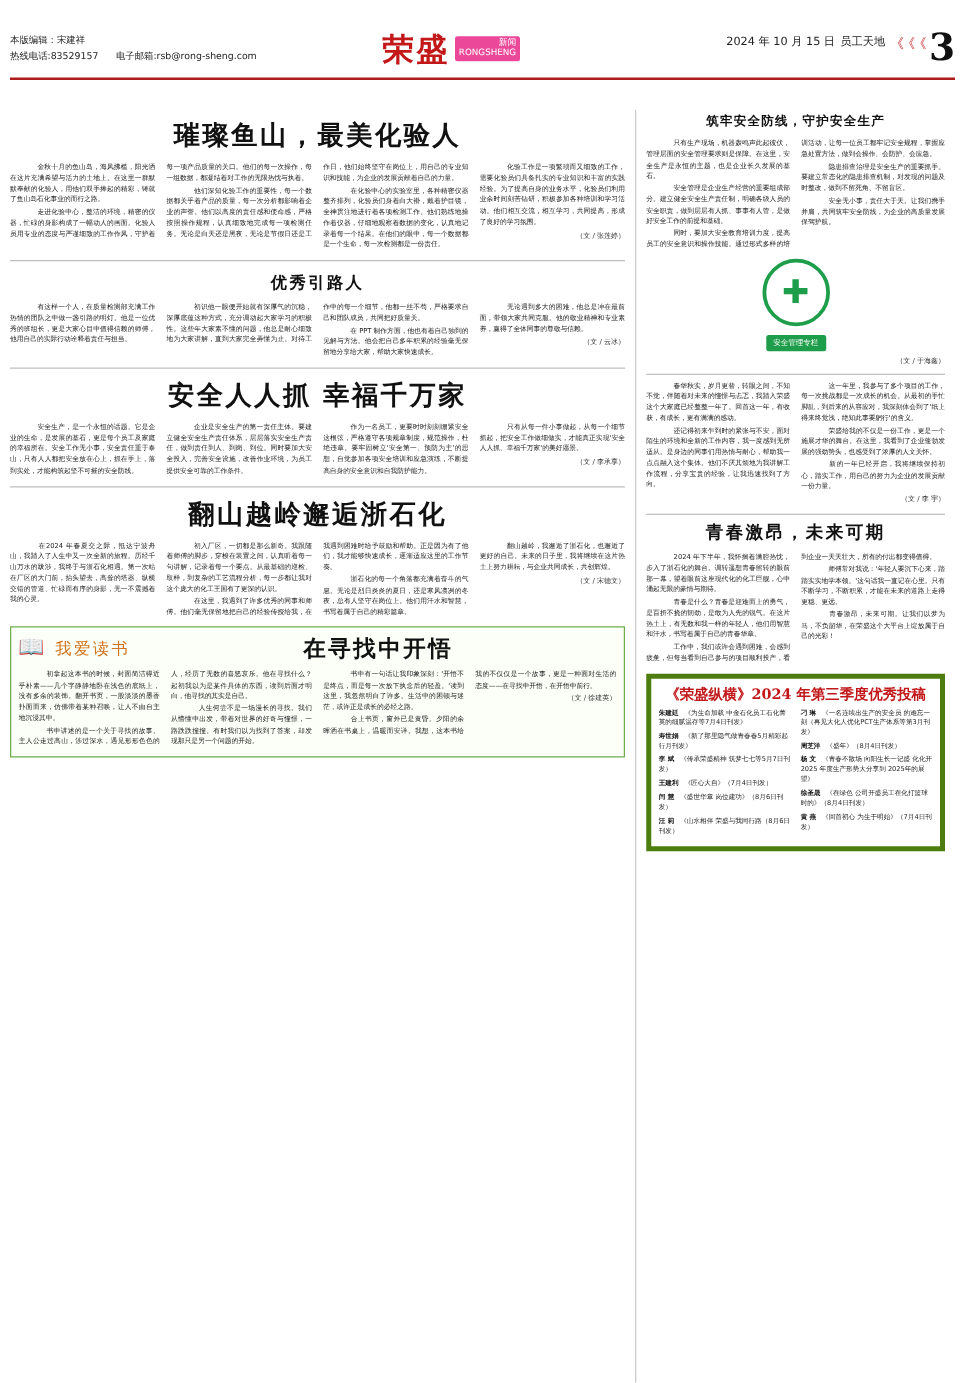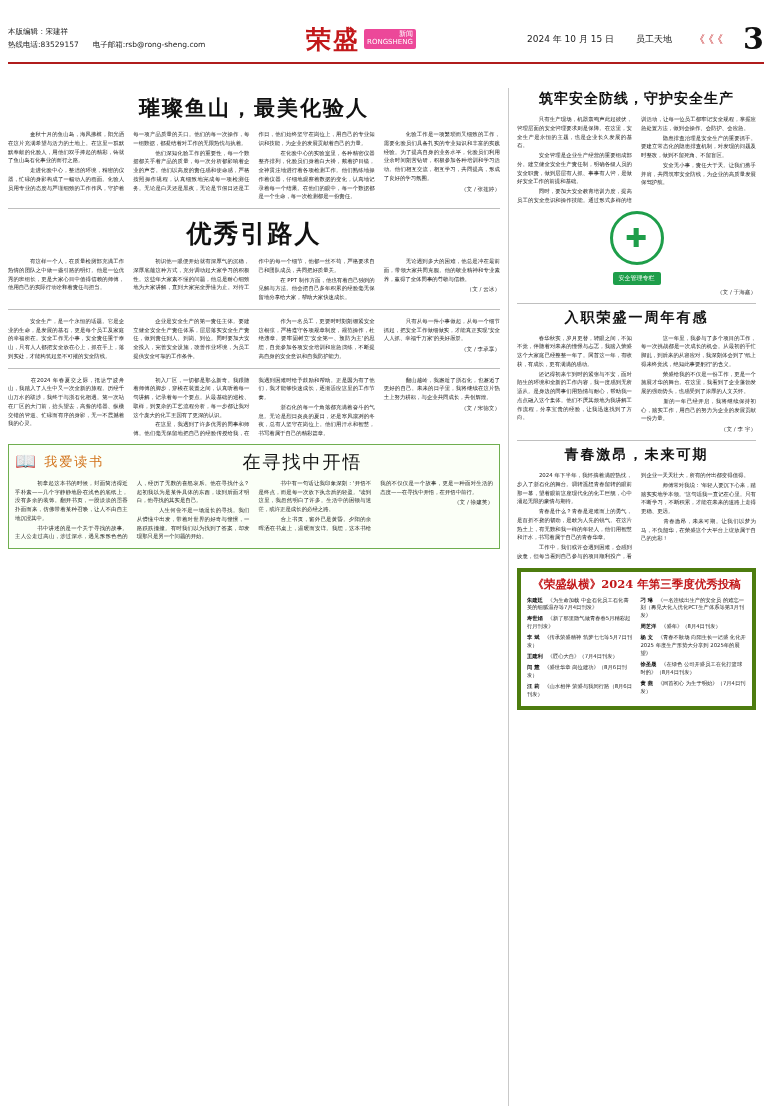--- a/index.html
+++ b/index.html
@@ -25,55 +25,55 @@
   .mh-left .ln2 { display:flex; gap:14px; }
   .mh-center { display:flex; align-items:center; gap:4px; }
   .mh-logo {
     font-size:25px; font-weight:bold; color:#c2181a;
     font-family:"DejaVu Serif","Liberation Serif",serif; letter-spacing:2px;
   }
   .mh-badge {
     background:#ec4899; color:#fff; font-size:7px; padding:2px 3px;
     line-height:1.1; text-align:right; border-radius:2px;
   }
-  .mh-right { display:flex; align-items:center; gap:22px; width:260px; justify-content:flex-end;}
+  .mh-right { display:flex; align-items:flex-start; gap:4px; width:260px; justify-content:flex-end;}
   .mh-date { font-size:9px; color:#222; }
   .mh-sec { font-size:9px; color:#222; }
   .mh-arrows { color:#c2181a; font-size:11px; letter-spacing:-2px; }
   .mh-num { font-size:30px; font-weight:bold; color:#111; line-height:0.8; font-family:"DejaVu Serif","Liberation Serif",serif;}
 
   
   .body-wrap { display:flex; gap:8px; margin-top:24px; height:1040px; }
   .col-left { width:492px; }
   .col-right { width:248px; border-left:1px solid #c9c9c9; padding-left:8px; }
 
   .art-title {
     text-align:center; font-weight:bold; color:#111;
     font-family:"DejaVu Serif","Liberation Serif",serif;
   }
   .t-huge { font-size:21px; letter-spacing:2px; margin:6px 0 8px; }
-  .t-big  { font-size:25px; letter-spacing:2px; margin:8px 0 7px; }
+  .t-big  { font-size:13px; letter-spacing:2px; margin:8px 0 7px; }
 
   .cols4 { column-count:4; column-gap:9px; }
   .cols2 { column-count:2; column-gap:9px; }
 
   .ptext {
     font-size:5.4px; line-height:1.62; text-align:justify;
     color:#1a1a1a; font-family:"DejaVu Sans","Liberation Sans",sans-serif;
     text-indent:2em;
   }
   .ptext p { margin:0 0 1px; }
   .byline { text-align:right; font-size:5.6px; color:#333; margin-top:2px; }
 
   .rule { border-top:1px solid #bfbfbf; margin:7px 0; }
   .rule-d { border-top:1px solid #bfbfbf; margin:6px 0 5px; }
 
   
   .r-title { text-align:center; font-weight:bold; font-family:"DejaVu Serif","Liberation Serif",serif; }
-  .r-t1 { font-size:14px; letter-spacing:1px; margin:2px 0 7px; }
+  .r-t1 { font-size:10px; letter-spacing:1px; margin:2px 0 7px; }
   .r-t2 { font-size:14px; letter-spacing:2px; margin:4px 0 7px; }
   .r-t3 { font-size:14px; letter-spacing:2px; margin:4px 0 7px; }
 
   .emblem { text-align:center; margin:6px 0 4px; }
   .emblem-circle {
     width:54px; height:54px; border-radius:50%;
     border:3px solid #1e9e4a; display:inline-flex; align-items:center; justify-content:center;
     position:relative; background:#fff;
   }
   .emblem-cross { color:#1e9e4a; font-size:26px; font-weight:bold; line-height:1; }
@@ -87,21 +87,21 @@
     border:1px solid #6fae4f; margin-top:6px; padding:5px 6px 7px;
     background:#fbfff7;
   }
   .readbox-head { display:flex; align-items:center; gap:8px; }
   .rb-icon { color:#e08a1e; font-size:17px; line-height:1; }
   .rb-label {
     color:#d2721a; font-size:13px; font-weight:normal;
     font-family:"DejaVu Serif","Liberation Serif",serif; letter-spacing:2px;
   }
   .rb-title {
-    flex:1; text-align:center; font-size:18px; font-weight:normal; letter-spacing:2px;
+    flex:1; text-align:center; font-size:18px; font-weight:bold; letter-spacing:2px;
     font-family:"DejaVu Serif","Liberation Serif",serif; color:#111;
   }
 
   
   .awardbox { border:4px solid #4d7c0f; margin-top:7px; padding:5px 6px 6px; }
   .aw-title {
     text-align:center; font-size:11.5px; font-weight:bold; color:#c2181a;
     font-family:"DejaVu Serif","Liberation Serif",serif; margin-bottom:5px;
   }
   .aw-list { column-count:2; column-gap:8px; }
@@ -163,32 +163,34 @@
           <p>　　初识他一眼便开始就有深厚气的沉稳，深厚底蕴这种方式，充分调动起大家学习的积极性。这些年大家素不懂的问题，他总是耐心细致地为大家讲解，直到大家完全弄懂为止。对待工作中的每一个细节，他都一丝不苟，严格要求自己和团队成员，共同把好质量关。</p>
           <p>　　在 PPT 制作方面，他也有着自己独到的见解与方法。他会把自己多年积累的经验毫无保留地分享给大家，帮助大家快速成长。</p>
           <p>　　无论遇到多大的困难，他总是冲在最前面，带领大家共同克服。他的敬业精神和专业素养，赢得了全体同事的尊敬与信赖。</p>
           <div class="byline">（文 / 云冰）</div>
         </div>
       </div>
 
       <div class="rule"></div>
 
       <div>
+        <div class="art-title t-huge">安全人人抓  幸福千万家</div>
         <div class="cols4 ptext">
           <p>　　安全生产，是一个永恒的话题。它是企业的生命，是发展的基石，更是每个员工及家庭的幸福所在。安全工作无小事，安全责任重于泰山，只有人人都把安全放在心上，抓在手上，落到实处，才能构筑起坚不可摧的安全防线。</p>
           <p>　　企业是安全生产的第一责任主体。要建立健全安全生产责任体系，层层落实安全生产责任，做到责任到人、到岗、到位。同时要加大安全投入，完善安全设施，改善作业环境，为员工提供安全可靠的工作条件。</p>
           <p>　　作为一名员工，更要时时刻刻绷紧安全这根弦，严格遵守各项规章制度，规范操作，杜绝违章。要牢固树立'安全第一、预防为主'的思想，自觉参加各项安全培训和应急演练，不断提高自身的安全意识和自我防护能力。</p>
           <p>　　只有从每一件小事做起，从每一个细节抓起，把安全工作做细做实，才能真正实现'安全人人抓、幸福千万家'的美好愿景。</p>
           <div class="byline">（文 / 李承享）</div>
         </div>
       </div>
 
       <div class="rule"></div>
 
       <div>
+        <div class="art-title t-huge">翻山越岭邂逅浙石化</div>
         <div class="cols4 ptext">
           <p>　　在2024 年春夏交之际，抵达宁波舟山，我踏入了人生中又一次全新的旅程。历经千山万水的跋涉，我终于与浙石化相遇。第一次站在厂区的大门前，抬头望去，高耸的塔器、纵横交错的管道、忙碌而有序的身影，无一不震撼着我的心灵。</p>
           <p>　　初入厂区，一切都是那么新奇。我跟随着师傅的脚步，穿梭在装置之间，认真听着每一句讲解，记录着每一个要点。从最基础的巡检、取样，到复杂的工艺流程分析，每一步都让我对这个庞大的化工王国有了更深的认识。</p>
           <p>　　在这里，我遇到了许多优秀的同事和师傅。他们毫无保留地把自己的经验传授给我，在我遇到困难时给予鼓励和帮助。正是因为有了他们，我才能够快速成长，逐渐适应这里的工作节奏。</p>
           <p>　　浙石化的每一个角落都充满着奋斗的气息。无论是烈日炎炎的夏日，还是寒风凛冽的冬夜，总有人坚守在岗位上。他们用汗水和智慧，书写着属于自己的精彩篇章。</p>
           <p>　　翻山越岭，我邂逅了浙石化，也邂逅了更好的自己。未来的日子里，我将继续在这片热土上努力耕耘，与企业共同成长，共创辉煌。</p>
           <div class="byline">（文 / 宋德文）</div>
         </div>
       </div>
 
@@ -228,21 +230,20 @@
           <div>
             <span class="emblem-label">安全管理专栏</span>
           </div>
         </div>
         <div class="byline">（文 / 于海鑫）</div>
       </div>
 
       <div class="rule-d"></div>
 
       <div>
-        <div class="r-title r-t2">入职荣盛一周年有感</div>
         <div class="cols2 ptext">
           <p>　　春华秋实，岁月更替，转眼之间，不知不觉，伴随着对未来的憧憬与忐忑，我踏入荣盛这个大家庭已经整整一年了。回首这一年，有收获，有成长，更有满满的感动。</p>
           <p>　　还记得初来乍到时的紧张与不安，面对陌生的环境和全新的工作内容，我一度感到无所适从。是身边的同事们用热情与耐心，帮助我一点点融入这个集体。他们不厌其烦地为我讲解工作流程，分享宝贵的经验，让我迅速找到了方向。</p>
           <p>　　这一年里，我参与了多个项目的工作，每一次挑战都是一次成长的机会。从最初的手忙脚乱，到后来的从容应对，我深刻体会到了'纸上得来终觉浅，绝知此事要躬行'的含义。</p>
           <p>　　荣盛给我的不仅是一份工作，更是一个施展才华的舞台。在这里，我看到了企业蓬勃发展的强劲势头，也感受到了浓厚的人文关怀。</p>
           <p>　　新的一年已经开启，我将继续保持初心，踏实工作，用自己的努力为企业的发展贡献一份力量。</p>
           <div class="byline">（文 / 李 宇）</div>
         </div>
       </div>
 

